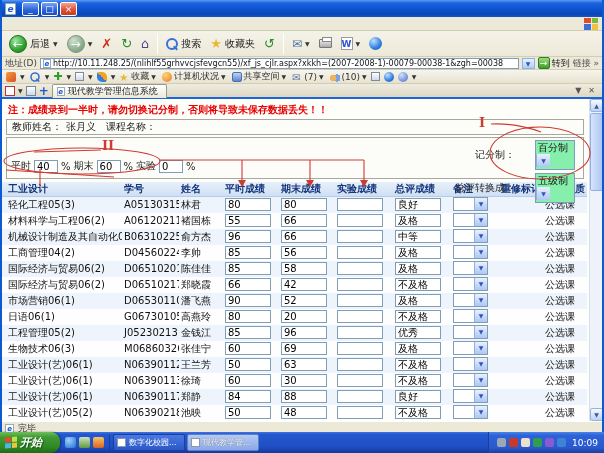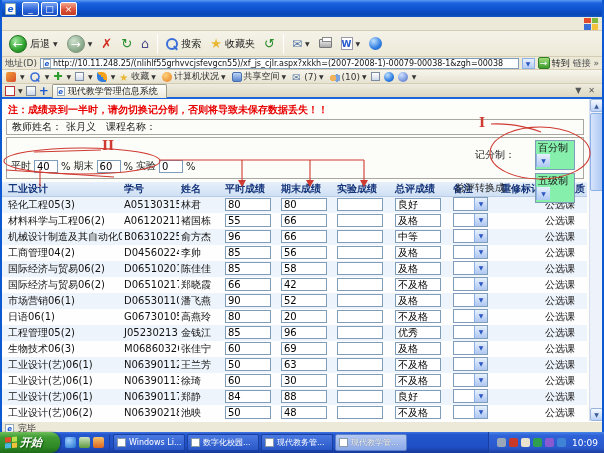--- a/index.html
+++ b/index.html
@@ -604,21 +604,21 @@
     <td>
       <span class="mini-select">
         <span class="ms-box"></span>
         <span class="ms-btn">▼</span>
       </span>
     </td>
     <td class="c-retake"></td>
     <td class="c-nature">公选课</td>
   </tr>
             <tr class="grade-row">
-    <td class="c-class">工业设计(艺)06(2)</td>
+    <td class="c-class">工业设计(艺)05(2)</td>
     <td class="c-sid">N06390218</td>
     <td class="c-name">池映</td>
     <td><input class="score-input" value="50" style=""></td>
     <td><input class="score-input" value="48" style=""></td>
     <td><input class="score-input" style=""></td>
     <td><input class="score-input" value="不及格" style=""></td>
     <td>
       <span class="mini-select">
         <span class="ms-box"></span>
         <span class="ms-btn">▼</span>
@@ -669,29 +669,21 @@
       <span class="start-label">开始</span>
     </span>
     <span class="quick-launch">
         <span class="ql-icon ie-icon"></span>
         <span class="ql-icon desktop-icon"></span>
         <span class="ql-icon media-icon"></span>
       </span>
     <span class="tasks">
         <span class="task">
     <span class="task-ic"></span>
-    <span class="task-label">Windows Li...</span>
-  </span>
-        <span class="task">
-    <span class="task-ic"></span>
     <span class="task-label">数字化校园...</span>
-  </span>
-        <span class="task">
-    <span class="task-ic"></span>
-    <span class="task-label">现代教务管...</span>
   </span>
         <span class="task active">
     <span class="task-ic"></span>
     <span class="task-label">现代教学管...</span>
   </span>
       </span>
     <span class="tray">
       <span style="display:flex;gap:3px;align-items:center">
           <span class="tray-ic network-icon" style="background: rgb(154, 167, 184);"></span>
           <span class="tray-ic update-shield-icon" style="background: rgb(201, 57, 42);"></span>

